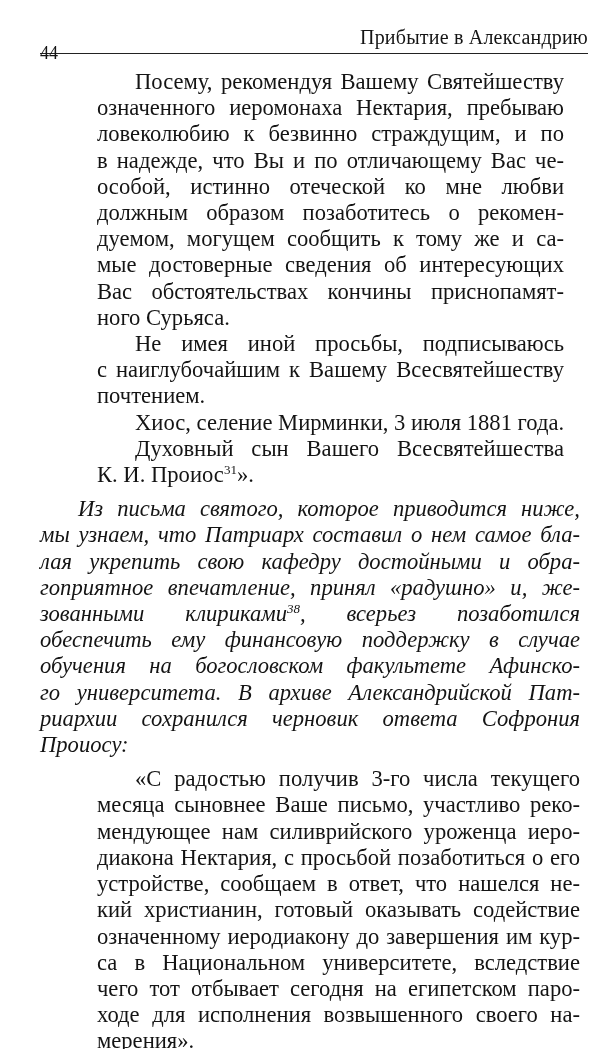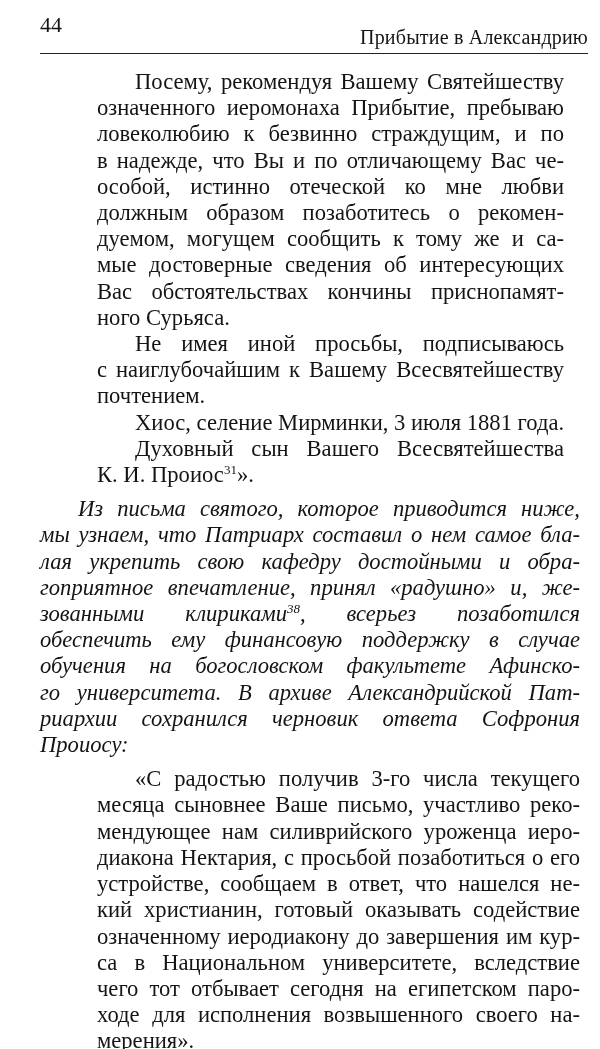--- a/index.html
+++ b/index.html
@@ -22,22 +22,22 @@
       width: 548px;
     }
     .running-head {
       position: relative;
       height: 53px;
       border-bottom: 1.5px solid #222;
     }
     .page-number {
       position: absolute;
       left: 0;
-      top: 12px;
-      font-size: 22px;
+      top: 40px;
+      font-size: 18px;
       line-height: 26px;
     }
     .chapter-title {
       position: absolute;
       left: 0;
       right: 0;
       top: 24px;
       text-align: right;
       font-size: 20px;
       line-height: 26px;
@@ -96,21 +96,21 @@
   <div class="running-head">
     <span class="page-number">44</span>
     <span class="chapter-title">Прибытие в Александрию</span>
   </div>
 
   <div class="content">
 
     <div class="block quote-block">
       <div>
         <span class="line indent">Посему, рекомендуя Вашему Святейшеству</span>
-        <span class="line">означенного иеромонаха Прибытие, пребываю</span>
+        <span class="line">означенного иеромонаха Нектария, пребываю</span>
         <span class="line">ловеколюбию к безвинно страждущим, и по</span>
         <span class="line">в надежде, что Вы и по отличающему Вас че-</span>
         <span class="line">особой, истинно отеческой ко мне любви</span>
         <span class="line">должным образом позаботитесь о рекомен-</span>
         <span class="line">дуемом, могущем сообщить к тому же и са-</span>
         <span class="line">мые достоверные сведения об интересующих</span>
         <span class="line">Вас обстоятельствах кончины приснопамят-</span>
         <span class="line last">ного Сурьяса.</span>
       </div>
       <div>

